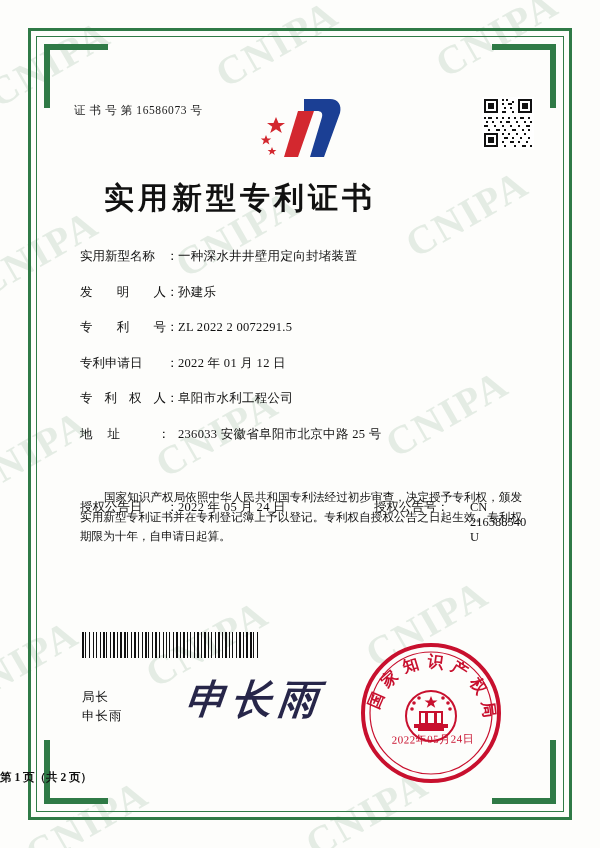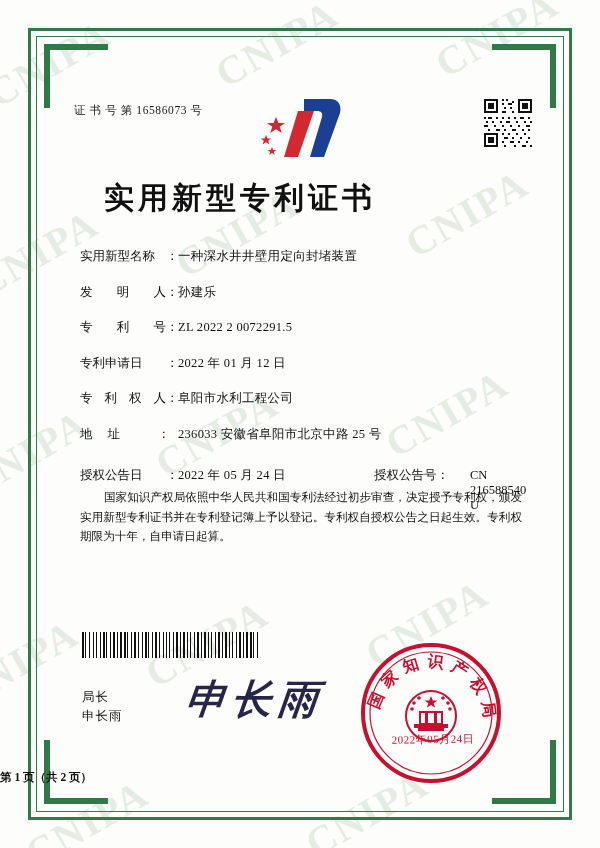--- a/index.html
+++ b/index.html
@@ -382,21 +382,21 @@
         <span>址</span>
       </div>
       <div class="field-colon" style="flex:0 0 58px;">　　　：</div>
       <div class="field-value">236033 安徽省阜阳市北京中路 25 号</div>
     </div>
 
     <div class="field-row dual" style="margin-top:24px;">
       <div class="field-label">授权公告日</div>
       <div class="field-colon">：</div>
       <div class="field-value">2022 年 05 月 24 日</div>
-      <div class="field-label2" style="flex:0 0 96px;">授权公告号：</div>
+      <div class="field-label2" style="flex:0 0 96px;margin-top:32px;">授权公告号：</div>
       <div class="field-value2">CN 216588540 U</div>
     </div>
 
   </div>
 
   <div class="paragraphs">
     <p>国家知识产权局依照中华人民共和国专利法经过初步审查，决定授予专利权，颁发实用新型专利证书并在专利登记簿上予以登记。专利权自授权公告之日起生效。专利权期限为十年，自申请日起算。</p>
   </div>
 
   <div class="barcode"></div>

